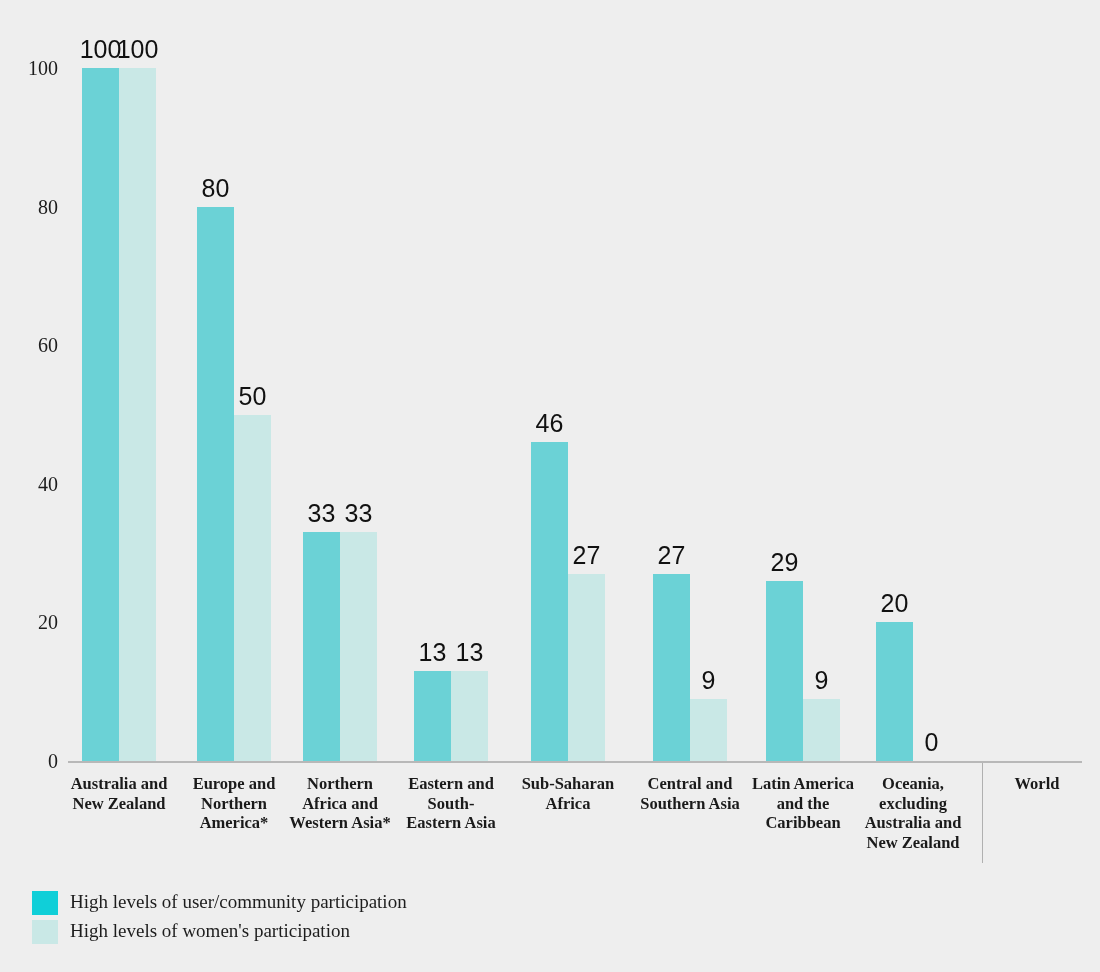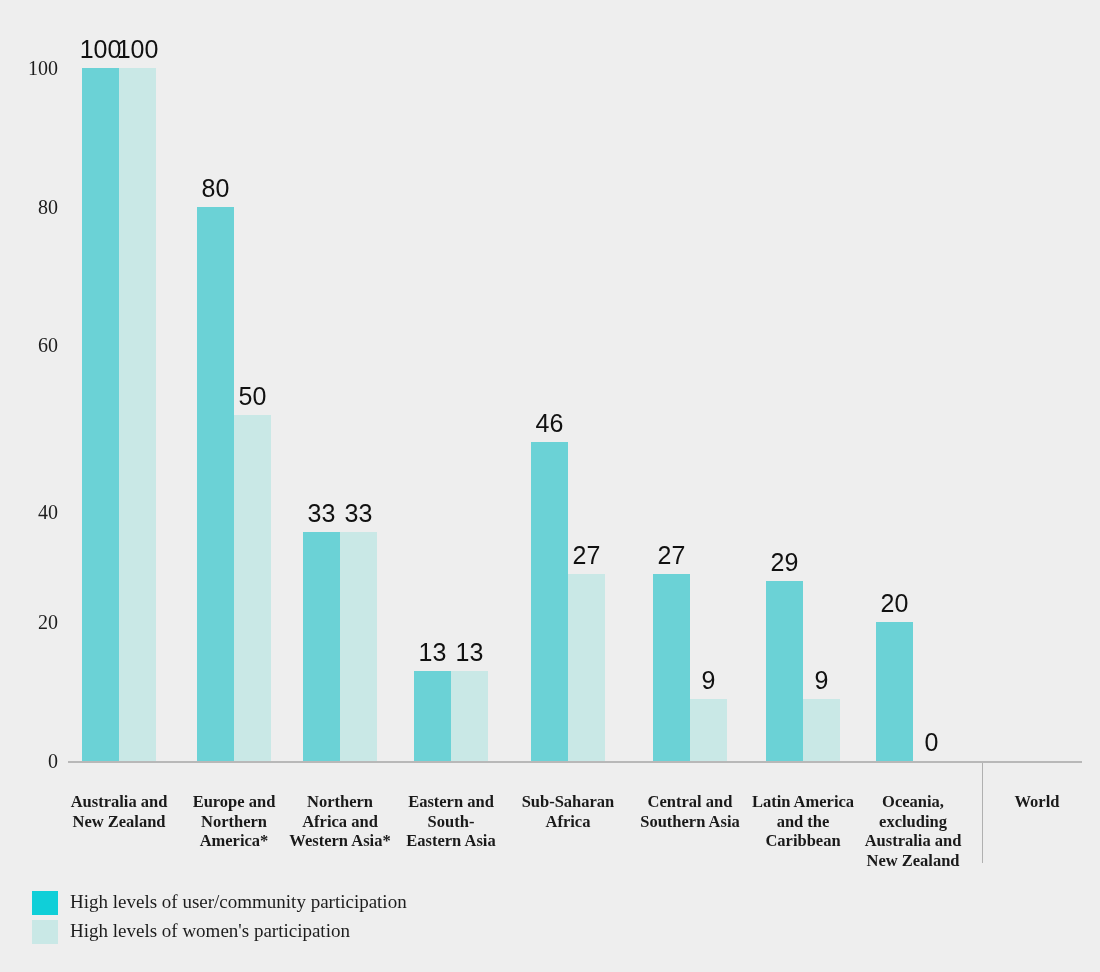--- a/index.html
+++ b/index.html
@@ -101,21 +101,20 @@
   .cat-label {
     position: absolute;
     top: 774px;
     font-family: "Liberation Serif", serif;
     font-weight: bold;
     font-size: 16.5px;
     line-height: 19.5px;
     color: #1a1a1a;
     text-align: center;
     white-space: pre-line;
-    margin-top: 18px;
   }
 
   .group-separator {
     position: absolute;
     top: 763px;
     width: 1px;
     height: 100px;
     background: #b0b0b0;
   }
 
@@ -144,21 +143,21 @@
   }
 </style>
 </head>
 <body>
 
 <div id="chart-root">
 
   <div id="y-axis">
       <div class="y-tick-label" style="left: 6px; top: 761px;">0</div>
       <div class="y-tick-label" style="left: 6px; top: 622.4px;">20</div>
-      <div class="y-tick-label" style="left: 6px; top: 483.8px; margin-top: 28px;">40</div>
+      <div class="y-tick-label" style="left: 6px; top: 483.8px;">40</div>
       <div class="y-tick-label" style="left: 6px; top: 345.2px;">60</div>
       <div class="y-tick-label" style="left: 6px; top: 206.6px;">80</div>
       <div class="y-tick-label" style="left: 6px; top: 68px;">100</div>
     </div>
 
   <div class="plot-area" id="plot-area" style="left: 0px; top: 0px; width: 1100px; height: 972px;">
       <div class="group" style="left: 82px; top: 0px; width: 74px; height: 761px;">
         <div class="bars-row" style="height: 761px;">
           <div class="bar-wrap" style="height: 761px;">
             <div class="bar-value" style="bottom: 699px;">100</div>

